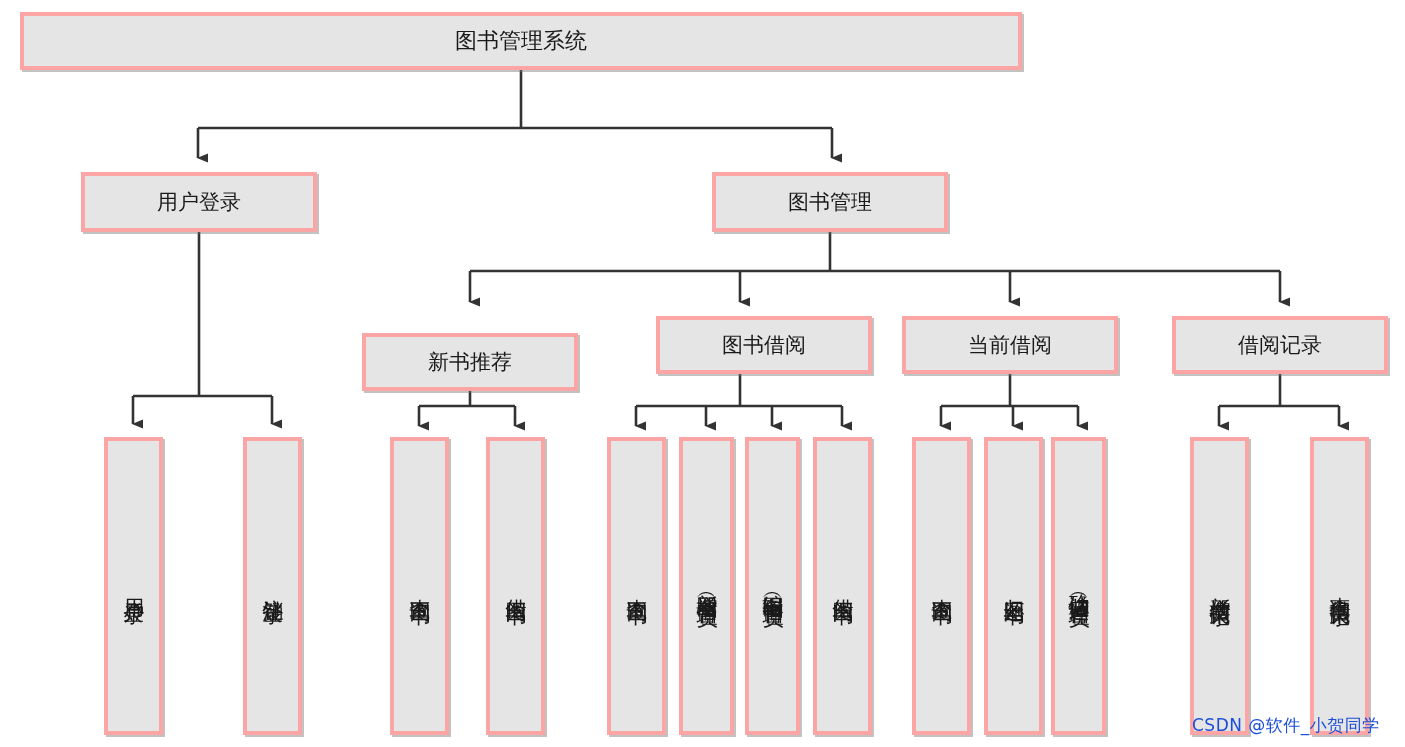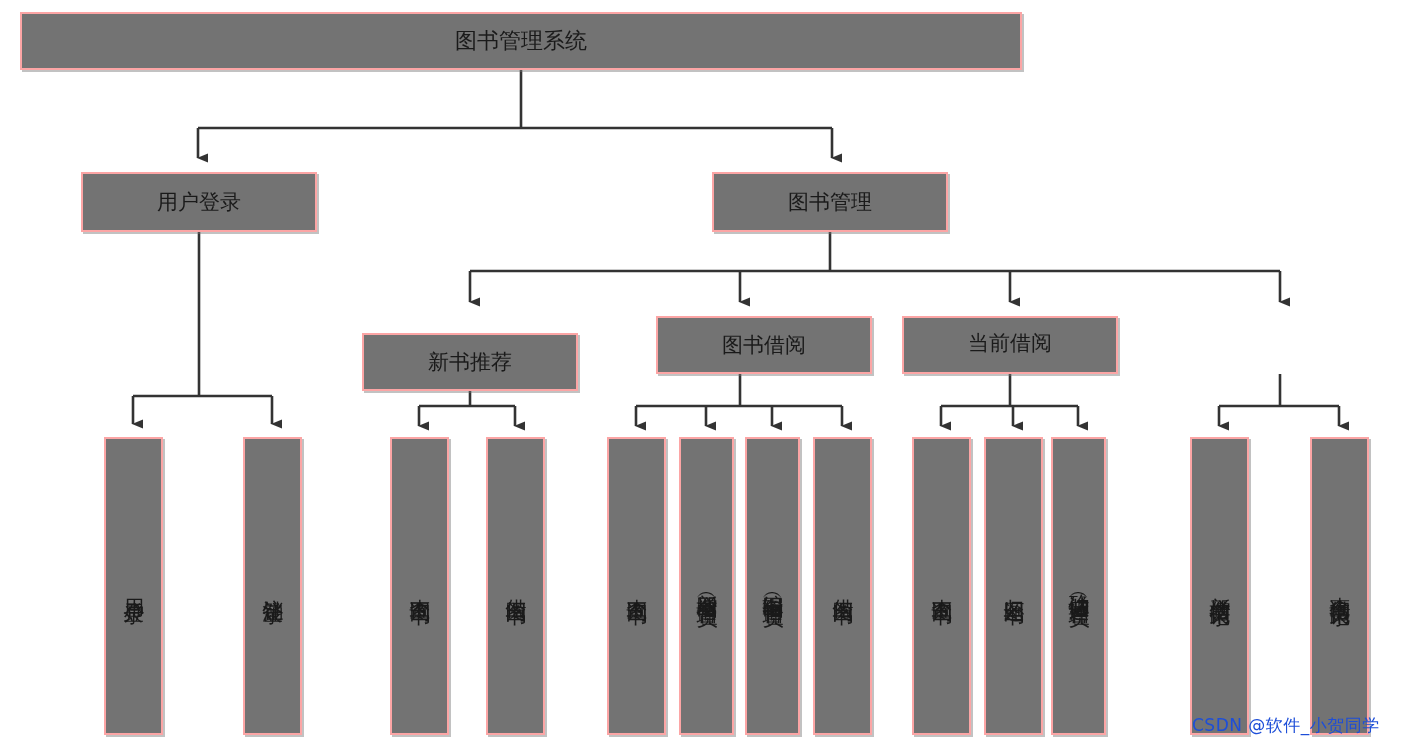--- a/index.html
+++ b/index.html
@@ -21,22 +21,22 @@
     position: absolute;
     left: 0;
     top: 0;
     width: 1405px;
     height: 747px;
     pointer-events: none;
   }
   .node {
     position: absolute;
     box-sizing: border-box;
-    background: #737373;
-    border: 2px solid #fca5a5;
+    background: #e5e5e5;
+    border: 4px solid #fca5a5;
     box-shadow: 2px 2px 0 0 rgba(120,120,120,0.45);
     display: flex;
     align-items: center;
     justify-content: center;
     color: #1a1a1a;
   }
   .node .lbl {
     display: block;
     text-align: center;
     line-height: 1.18;
@@ -133,22 +133,25 @@
   <div class="node horiz" style="left:712px; top:172px; width:236px; height:60px;">
     <span class="lbl">图书管理</span>
   </div>
 
   <div class="node horiz" style="left:362px; top:333px; width:216px; height:58px;">
     <span class="lbl">新书推荐</span>
   </div>
   <div class="node horiz" style="left:656px; top:316px; width:216px; height:58px;">
     <span class="lbl">图书借阅</span>
   </div>
-  <div class="node horiz" style="left:902px; top:316px; width:216px; height:58px;font-family:Liberation Mono, monospace;">
+  <div class="node horiz" style="left:902px; top:316px; width:216px; height:58px;">
     <span class="lbl">当前借阅</span>
+  </div>
+  <div class="node horiz" style="left:1172px; top:316px; width:216px; height:58px;">
+    <span class="lbl">借阅记录</span>
   </div>
 
   <div class="node vert" style="left:104px; top:437px; width:59px; height:298px;">
     <span class="lbl">用户登录</span>
   </div>
   <div class="node vert" style="left:243px; top:437px; width:59px; height:298px;">
     <span class="lbl">注销登录</span>
   </div>
 
   <div class="node vert" style="left:390px; top:437px; width:59px; height:298px;">

